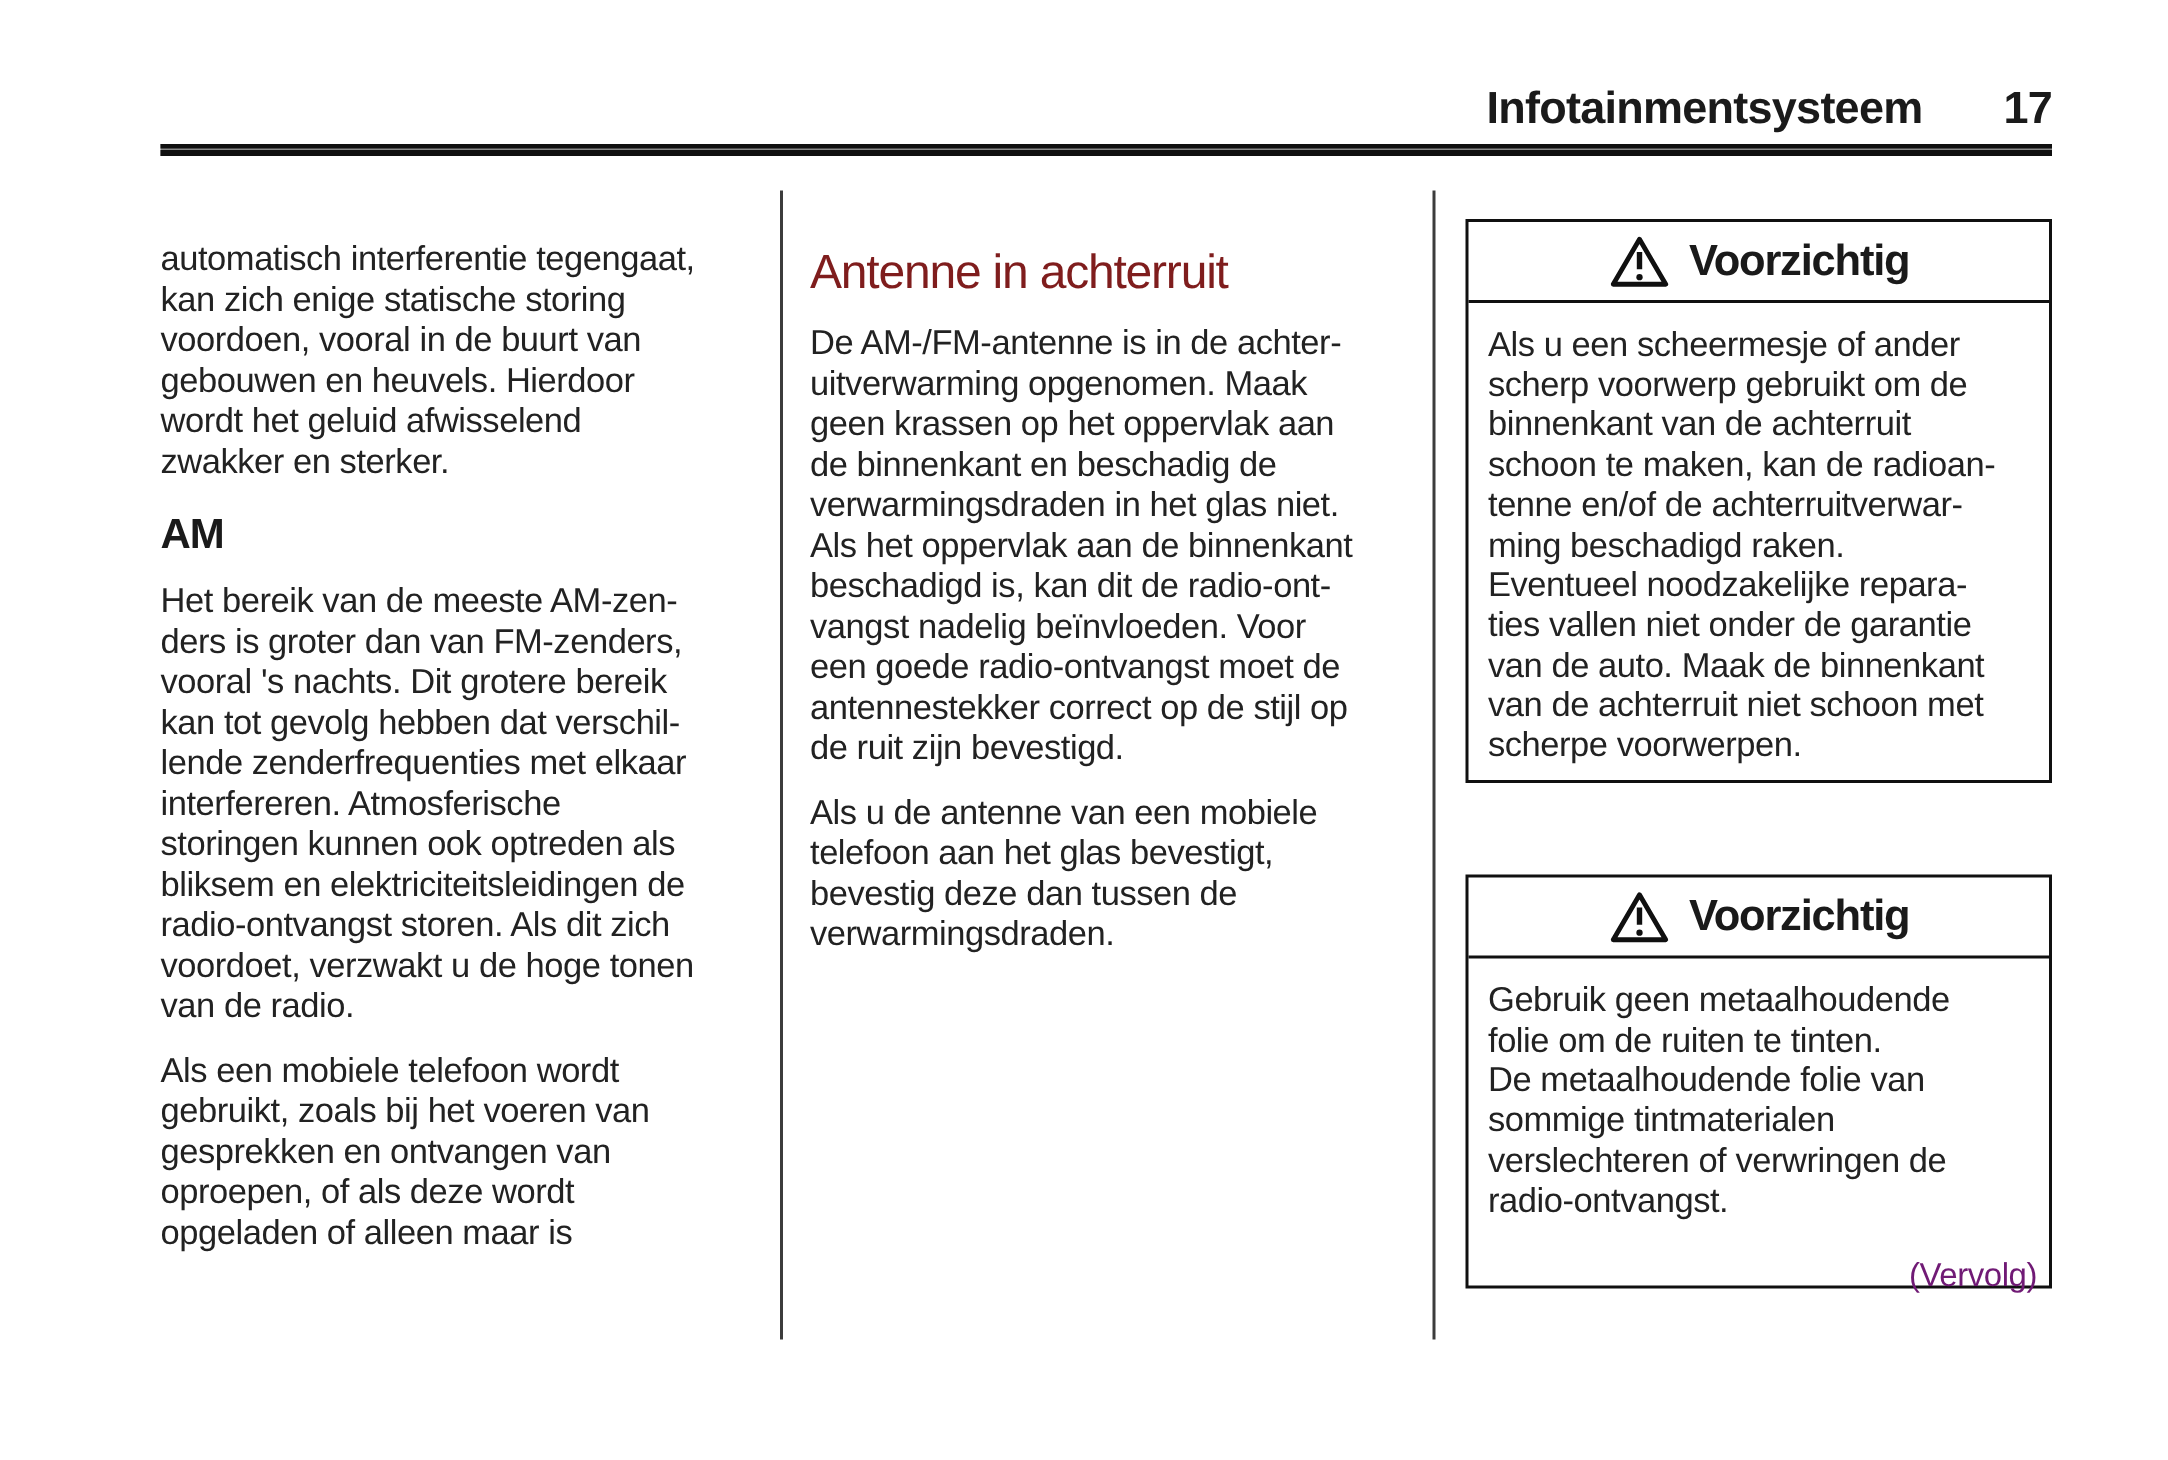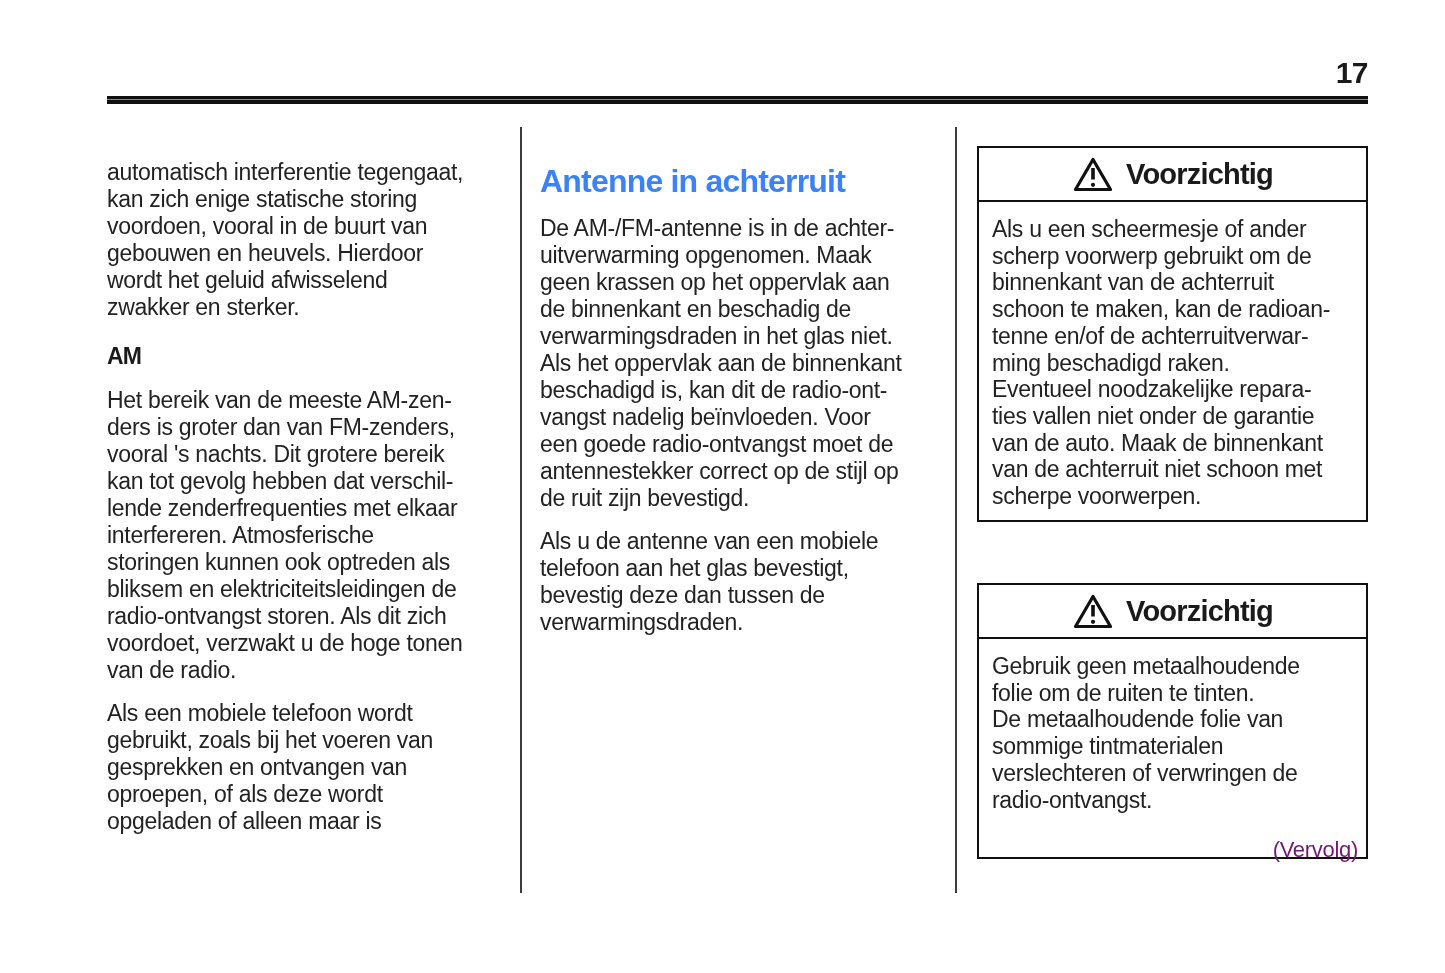--- a/index.html
+++ b/index.html
@@ -47,35 +47,35 @@
     letter-spacing: -0.3px;
     color: #222222;
   }
   #col1 { left: 107px; width: 411px; }
   #col2 { left: 540px; width: 413px; }
   .col p {
     margin: 16px 0 15px 0;
     white-space: pre;
   }
   .col h3 {
-    font-size: 23px;
+    font-size: 28px;
     line-height: 30px;
     font-weight: bold;
     letter-spacing: -0.8px;
     margin: 20px 0 11px 0;
     color: #1a1a1a;
     white-space: nowrap;
   }
   .col h2 {
     font-size: 32px;
     line-height: 36px;
-    font-weight: bold;
+    font-weight: normal;
     letter-spacing: -0.8px;
     margin: 20px 0 12px 0;
-    color: #3b82f6;
+    color: #7f1d1d;
     white-space: nowrap;
   }
 
   
   .vdiv {
     position: absolute;
     top: 127px;
     height: 766px;
     width: 2px;
     background: #3c3c3c;
@@ -125,20 +125,21 @@
     letter-spacing: -0.3px;
     color: #701a75;
   }
 </style>
 </head>
 <body>
 
 <div class="page">
 
   <div class="header">
+    <span>Infotainmentsysteem</span>
     <span>17</span>
   </div>
   <div class="header-rule"></div>
 
   <div class="col" id="col1">
     <p>automatisch interferentie tegengaat,
 kan zich enige statische storing
 voordoen, vooral in de buurt van
 gebouwen en heuvels. Hierdoor
 wordt het geluid afwisselend

